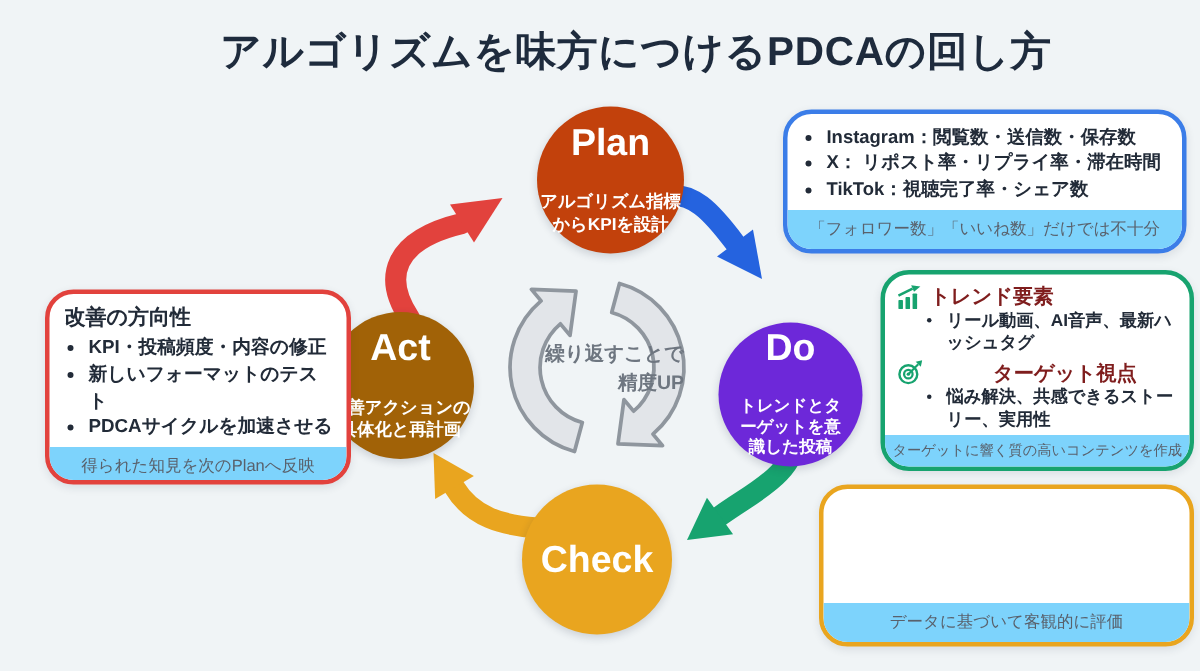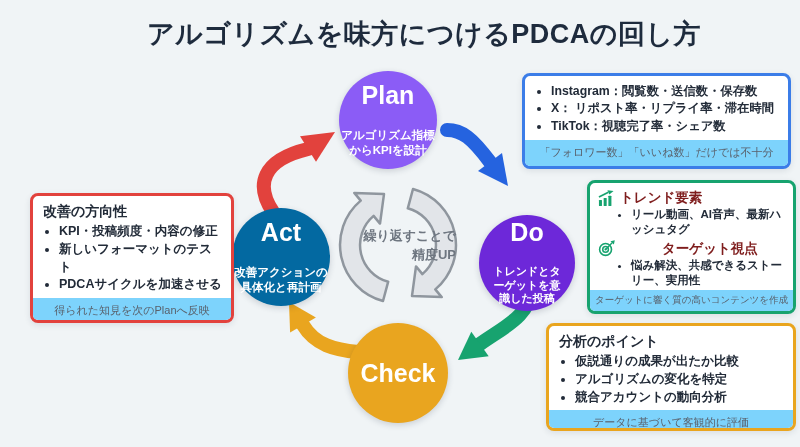--- a/index.html
+++ b/index.html
@@ -22,36 +22,36 @@
   .circle{
     position:absolute;border-radius:50%;z-index:2;
     display:flex;flex-direction:column;align-items:center;justify-content:center;
     box-shadow:0 2px 6px rgba(30,40,60,.18);
   }
   .circle .label{color:#fff;font-weight:800;font-size:25px;line-height:1;}
   .circle .caption{
     color:#fff;font-weight:700;font-size:11.5px;line-height:1.25;
     text-align:center;margin-top:20px;word-break:normal;
   }
-  .circle.plan {left:339px;top:71px; width:98px; height:98px; background:#8b5cf6;}
+  .circle.plan {left:358px;top:71px; width:98px; height:98px; background:#c2410c;}
   .circle.do   {left:479px;top:215px;width:96px; height:96px; background:#6d28d9;}
   .circle.check{left:348px;top:323px;width:100px;height:100px;background:#E9A51F;}
-  .circle.act  {left:232px;top:208px;width:98px; height:98px; background:#0369a1;}
+  .circle.act  {left:218px;top:208px;width:98px; height:98px; background:#a16207;}
   .plan  .caption{width:94px;}
   .do    .caption{width:70px;font-size:11px;}
   .check .caption{width:96px;color:#33302A;}
   .act   .caption{width:94px;}
 
   .center-note{
     position:absolute;left:342px;top:227px;width:114px;z-index:1;
     text-align:right;color:#6E7680;font-weight:700;font-size:13px;line-height:1.45;
   }
 
   .callout{
-    position:absolute;background:#fff;border-radius:8px;z-index:3;
+    position:absolute;background:#fff;border-radius:19px;z-index:3;
     display:flex;flex-direction:column;overflow:hidden;
     box-shadow:0 2px 6px rgba(30,40,60,.10);
   }
   .callout .body{padding:7px 9px 4px;}
   .callout ul{margin:0;padding-left:17px;color:#222B38;}
   .callout li{font-size:12.5px;font-weight:700;line-height:1.42;}
   .callout .box-title{font-size:14px;font-weight:700;color:#222B38;margin:0 0 2px 1px;}
   .callout .footer{
     margin-top:auto;background:#7dd3fc;color:#59616C;
     font-size:11px;text-align:center;padding:5px 3px 6px;
@@ -167,28 +167,20 @@
         <span>ターゲット視点</span>
       </div>
       <ul>
         <li>悩み解決、共感できるストーリー、実用性</li>
       </ul>
     </div>
     <div class="footer">ターゲットに響く質の高いコンテンツを作成</div>
   </div>
 
   <div class="callout callout-check">
-    <div class="body">
-      <div class="box-title">分析のポイント</div>
-      <ul>
-        <li>仮説通りの成果が出たか比較</li>
-        <li>アルゴリズムの変化を特定</li>
-        <li>競合アカウントの動向分析</li>
-      </ul>
-    </div>
     <div class="footer">データに基づいて客観的に評価</div>
   </div>
 
   <div class="callout callout-act">
     <div class="body">
       <div class="box-title">改善の方向性</div>
       <ul>
         <li>KPI・投稿頻度・内容の修正</li>
         <li>新しいフォーマットのテスト</li>
         <li>PDCAサイクルを加速させる</li>

